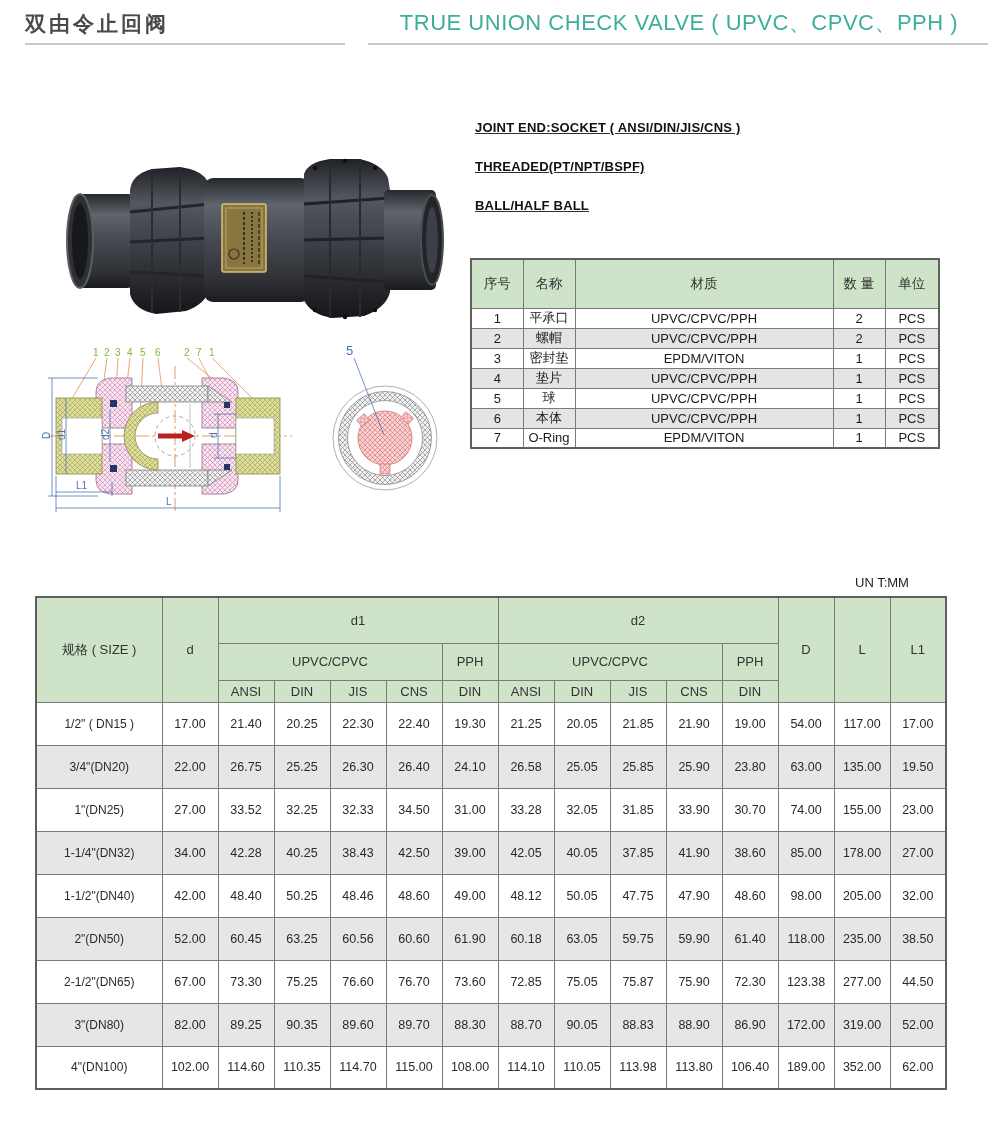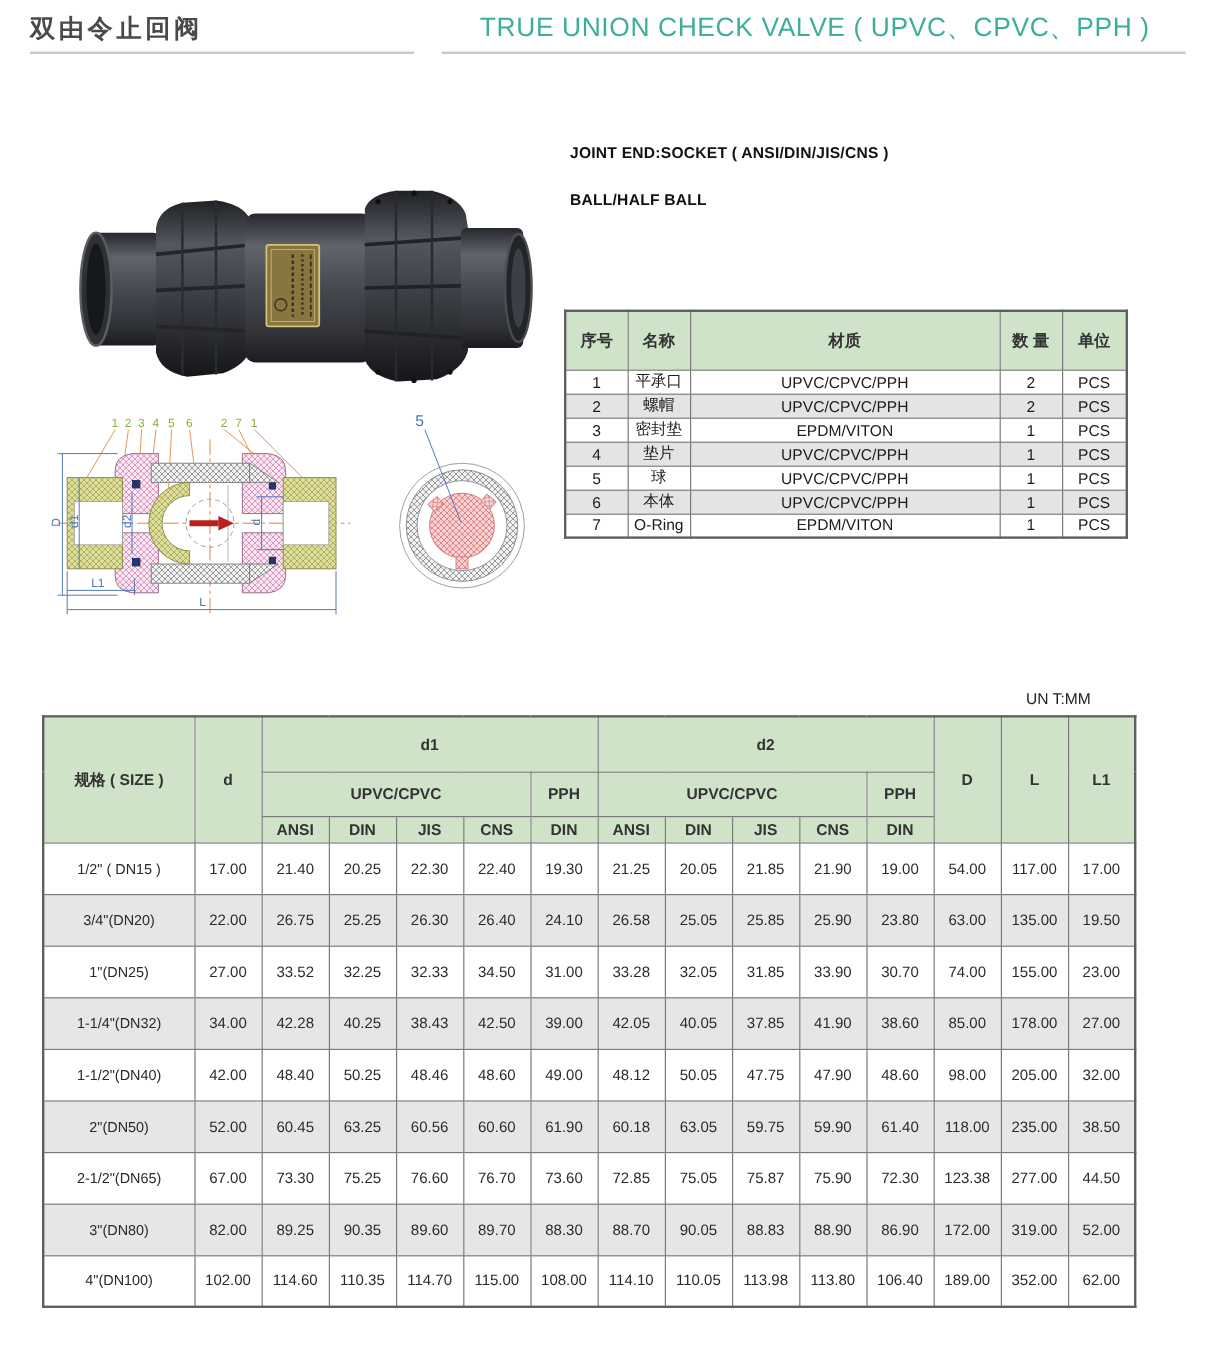--- a/index.html
+++ b/index.html
@@ -7,27 +7,27 @@
   body { width:1008px; height:1132px; position:relative; font-family:"Liberation Sans", sans-serif; color:#2e2e2e; }
   .abs { position:absolute; }
 
   
   .title-cn { left:25px; top:10px; font-size:21px; font-weight:bold; color:#4a4a4a; letter-spacing:3px; }
   .rule-cn  { left:25px; top:43px; width:320px; height:2px; background:#c9c9c9; }
   .title-en { left:368px; top:8px; width:622px; font-size:22px; color:#3dae9c; letter-spacing:0.5px; white-space:nowrap;text-align:center; }
   .rule-en  { left:368px; top:43px; width:620px; height:2px; background:#c9c9c9; }
 
   
-  .specs { left:475px; top:120px; width:520px; list-style:none; margin:0; padding:0; }
+  .specs { left:475px; top:120px; width:520px; list-style:none; margin:0; padding:0;text-decoration:underline; }
   .specs li { font-size:13px; font-weight:bold; color:#111; margin-bottom:24px; letter-spacing:0.2px; }
 
   
   table { border-collapse:collapse; table-layout:fixed; }
   th, td { border:1px solid #7a7a7a; text-align:center; vertical-align:middle; padding:0 2px; overflow:hidden; }
-  thead th { background:#cfe3c9; font-weight:bold; color:#333; }
+  thead th { background:#cfe3c9; font-weight:normal; color:#333; }
 
   
   .parts-table { left:470px; top:258px; width:468px; border:2px solid #5f5f5f; }
   .parts-table thead tr { height:49px; }
   .parts-table thead th { font-size:13.5px; }
   .parts-table tbody tr { height:20px; }
   .parts-table tbody td { font-size:13px; color:#1c1c1c; }
   .parts-table tbody tr:nth-child(even) { background:#e4e4e4; }
 
   
@@ -109,20 +109,21 @@
     </g>
 
     <rect x="324" y="48" width="52" height="100" rx="5" fill="url(#gBody)"></rect>
     <ellipse cx="372" cy="98" rx="11" ry="45" fill="#222428" stroke="#4a4d53" stroke-width="2"></ellipse>
     <ellipse cx="372" cy="98" rx="6" ry="33" fill="#3c3f45"></ellipse>
   </svg>
 </div>
 
 <ul class="abs specs">
   <li>JOINT END:SOCKET ( ANSI/DIN/JIS/CNS )</li>
+  <li>THREADED(PT/NPT/BSPF)</li>
   <li>BALL/HALF BALL</li>
 </ul>
 
 <table class="abs parts-table">
   <colgroup>
       <col style="width:52px">
       <col style="width:52px">
       <col style="width:258px">
       <col style="width:52px">
       <col style="width:54px">

